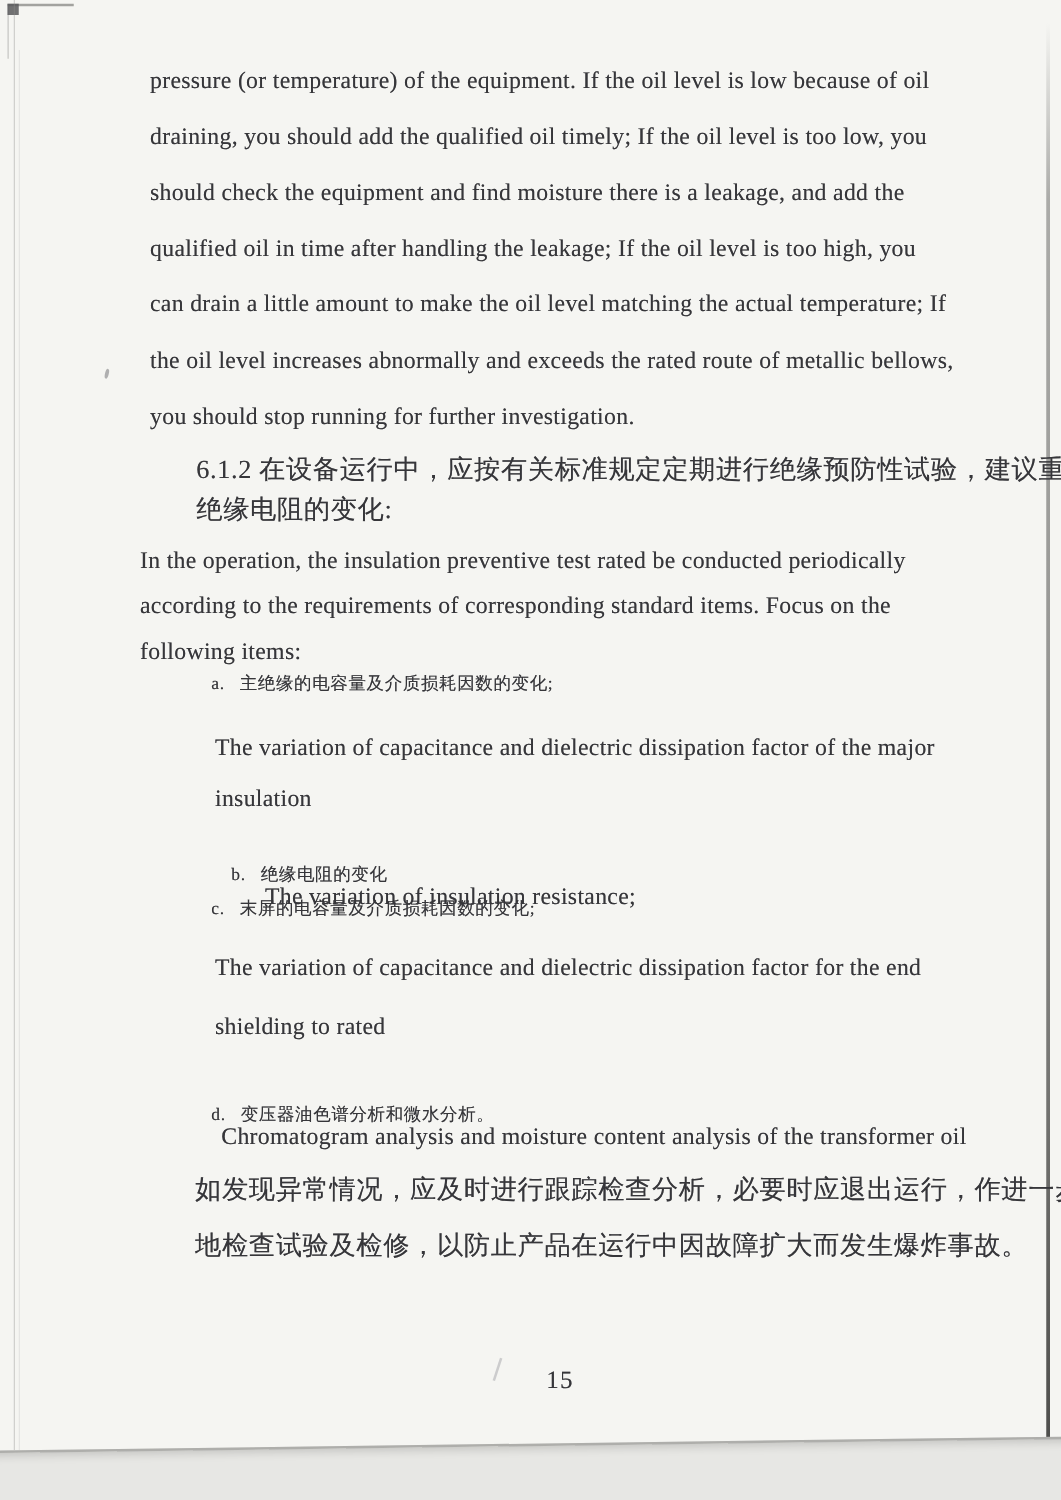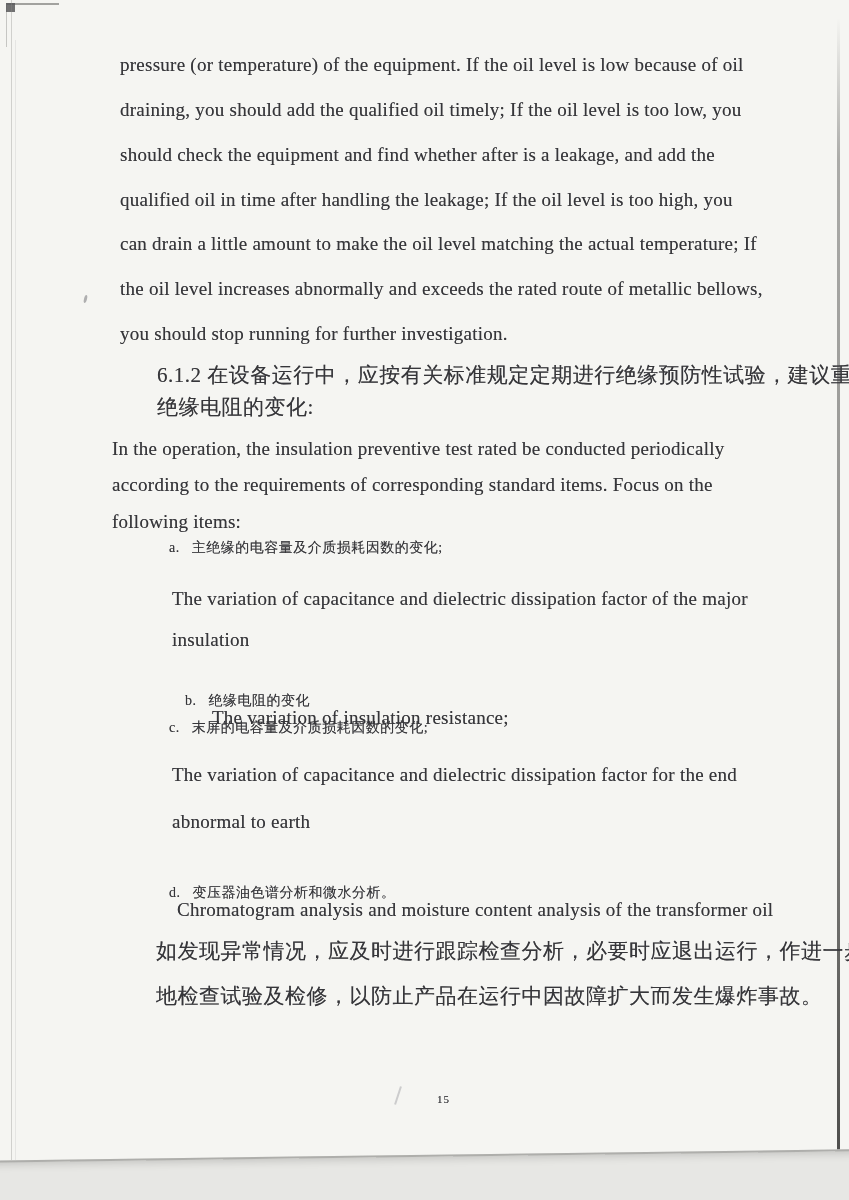--- a/index.html
+++ b/index.html
@@ -15,21 +15,21 @@
   }
   .line {
     position: absolute;
     white-space: pre;
     line-height: 1;
     text-shadow: 0 0 0.5px rgba(54,54,58,0.55);
   }
   .en      { font-size: 19px; letter-spacing: 0.25px; }
   .zh-body { font-size: 21px; letter-spacing: 0.5px; margin-left: 44px; }
   .zh-item { font-size: 14px; letter-spacing: 0.5px; }
-  .pagenum { font-size: 11px; letter-spacing: 1px; }
+  .pagenum { font-size: 20px; letter-spacing: 1px; }
 
   
   .corner-mark {
     position: absolute; left: 6px; top: 3px; width: 52px; height: 42px;
     border-top: 2px solid #a2a29f;
     border-left: 1px solid #c6c6c3;
   }
   .corner-mark::before {
     content: ""; position: absolute; left: -1px; top: -2px;
     width: 9px; height: 9px; background: #58585a; opacity: 0.85;
@@ -80,21 +80,21 @@
   <div class="corner-mark"></div>
   <div class="fold-line-1"></div>
   <div class="fold-line-2"></div>
   <div class="right-edge-line"></div>
   <div class="bottom-edge"></div>
   <div class="stray-mark"></div>
   <div class="pen-slash"></div>
 
   <div class="line en" style="top:55px;  left:120px">pressure (or temperature) of the equipment. If the oil level is low because of oil</div>
   <div class="line en" style="top:100px; left:120px">draining, you should add the qualified oil timely; If the oil level is too low, you</div>
-  <div class="line en" style="top:145px; left:120px">should check the equipment and find whether after is a leakage, and add the</div>
+  <div class="line en" style="top:145px; left:120px">should check the equipment and find moisture there is a leakage, and add the</div>
   <div class="line en" style="top:190px; left:120px">qualified oil in time after handling the leakage; If the oil level is too high, you</div>
   <div class="line en" style="top:234px; left:120px">can drain a little amount to make the oil level matching the actual temperature; If</div>
   <div class="line en" style="top:279px; left:120px">the oil level increases abnormally and exceeds the rated route of metallic bellows,</div>
   <div class="line en" style="top:324px; left:120px">you should stop running for further investigation.</div>
 
   <div class="line zh-body" style="top:365px; left:113px">6.1.2 在设备运行中，应按有关标准规定定期进行绝缘预防性试验，建议重</div>
   <div class="line zh-body" style="top:397px; left:113px">绝缘电阻的变化:</div>
 
   <div class="line en" style="top:439px; left:112px">In the operation, the insulation preventive test rated be conducted periodically</div>
   <div class="line en" style="top:475px; left:112px">according to the requirements of corresponding standard items. Focus on the</div>
@@ -104,21 +104,21 @@
   <div class="line en" style="top:589px; left:172px">The variation of capacitance and dielectric dissipation factor of the major</div>
   <div class="line en" style="top:630px; left:172px">insulation</div>
 
   <div class="line" style="top:676px; left:169px">
     <span class="zh-item">b.   绝缘电阻的变化</span>
     <span class="en" style="margin-left:27px">The variation of insulation resistance;</span>
   </div>
 
   <div class="line zh-item" style="top:721px; left:169px">c.   末屏的电容量及介质损耗因数的变化;</div>
   <div class="line en" style="top:765px; left:172px">The variation of capacitance and dielectric dissipation factor for the end</div>
-  <div class="line en" style="top:812px; left:172px">abnormal to earth</div>
+  <div class="line en" style="top:812px; left:172px">shielding to rated</div>
 
   <div class="line zh-item" style="top:886px; left:169px">d.   变压器油色谱分析和微水分析。</div>
   <div class="line en" style="top:900px; left:177px">Chromatogram analysis and moisture content analysis of the transformer oil</div>
 
   <div class="line zh-body" style="top:941px; left:112px">如发现异常情况，应及时进行跟踪检查分析，必要时应退出运行，作进一步</div>
   <div class="line zh-body" style="top:986px; left:112px">地检查试验及检修，以防止产品在运行中因故障扩大而发生爆炸事故。</div>
 
   <div class="line pagenum" style="top:1094px; left:437px">15</div>
 
 </div>

